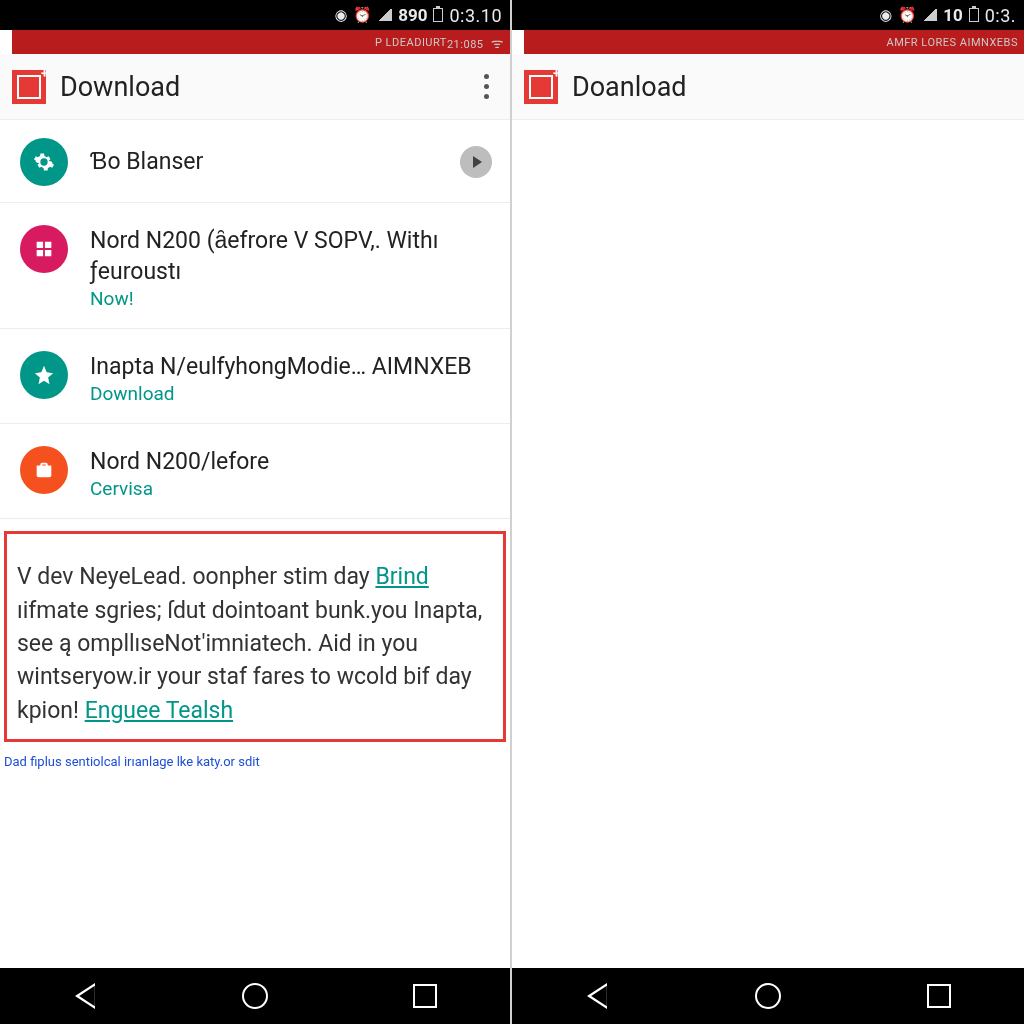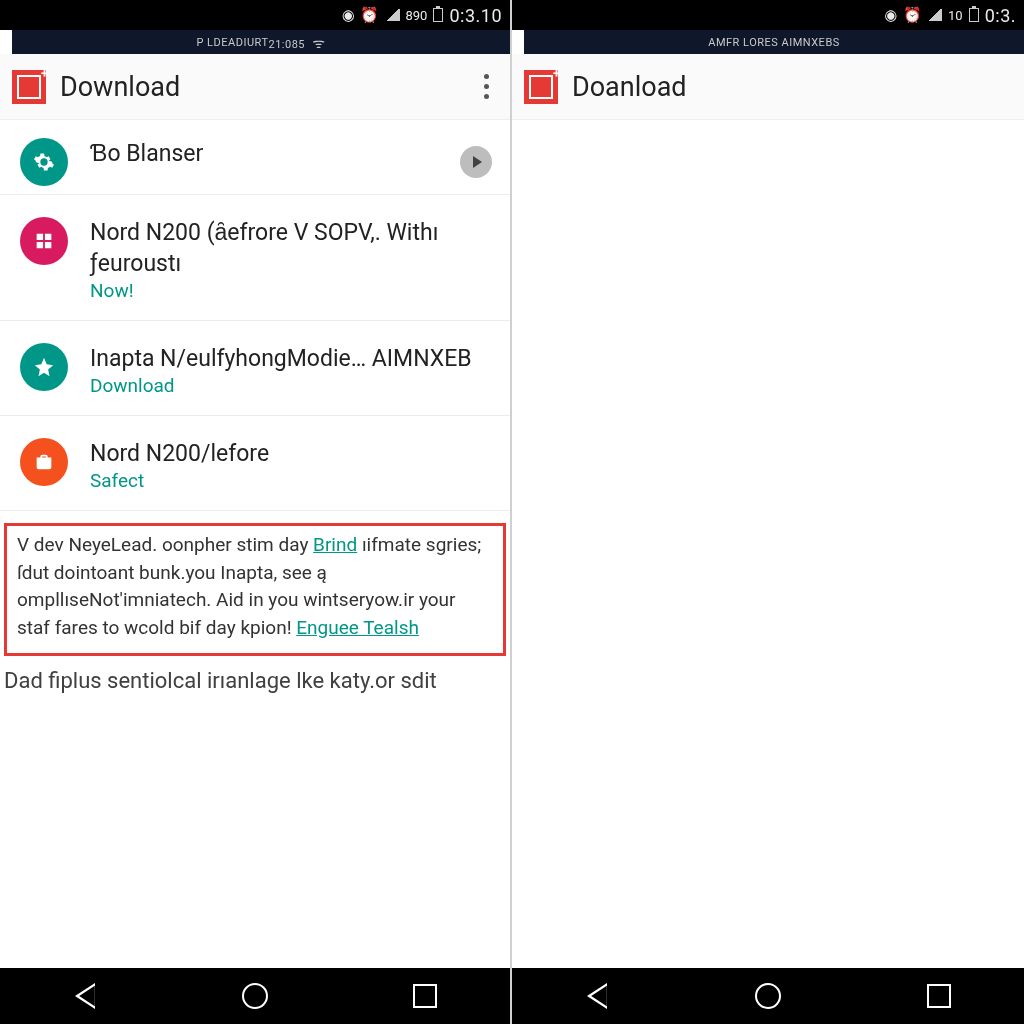--- a/index.html
+++ b/index.html
@@ -50,30 +50,30 @@
     background: linear-gradient(135deg, transparent 0 49%, #ccc 50% 100%);
   }
   .sb-batt {
     width: 10px; height: 14px; border: 1.5px solid #ccc;
     position: relative;
   }
   .sb-batt::before {
     content: ""; position: absolute; top: -3px; left: 2px; width: 4px; height: 2px; background: #ccc;
   }
   .sb-time { font-size: 18px; letter-spacing: .5px; }
-  .sb-890 { font-size: 13px; }
+  .sb-890 { font-size: 17px; font-weight: bold; }
 
   
   .carrierbar {
-    background: #0f172a;
+    background: #b91c1c;
     color: #c9c9c9;
     height: 24px;
     display: flex;
     align-items: center;
-    justify-content: center;
+    justify-content: flex-end;
     padding: 0 6px;
     font-size: 11px;
     letter-spacing: .5px;
     margin-left: 12px;
   }
   .carrierbar .wifi { font-size: 14px; }
 
   
   .appbar {
     background: #fafafa;
@@ -122,21 +122,21 @@
   
   .list { flex: 1; overflow: hidden; }
   .row {
     display: flex;
     align-items: flex-start;
     padding: 22px 18px 18px 20px;
     border-bottom: 1px solid #ececec;
     gap: 22px;
     position: relative;
   }
-  .row.compact { padding: 18px 18px 8px 20px; }
+  .row.compact { padding: 18px 18px 16px 20px; align-items: center; }
   .row .avatar {
     width: 48px; height: 48px; border-radius: 50%;
     flex-shrink: 0;
     display: flex; align-items: center; justify-content: center;
     color: #fff;
   }
   .row .avatar svg { width: 22px; height: 22px; fill: #fff; }
   .av-teal  { background: #009688; }
   .av-red   { background: #d81b60; }
   .av-teal2 { background: #009688; }
@@ -163,30 +163,30 @@
     border-left: 9px solid #424242;
     border-top: 6px solid transparent;
     border-bottom: 6px solid transparent;
     margin-left: 2px;
   }
 
   
   .promo {
     margin: 12px 4px 6px 4px;
     border: 3px solid #e53935;
-    padding: 5px 12px 12px 10px;
-    font-size: 19px;
+    padding: 26px 12px 12px 10px;
+    font-size: 23px;
     line-height: 1.45;
     color: #333;
   }
   .promo .link { color: #009688; text-decoration: underline; }
   .trailing {
     padding: 6px 20px 0 4px;
-    font-size: 22px;
-    color: #404040;
+    font-size: 13px;
+    color: #1d4ed8;
   }
 
   
   .navbar {
     height: 56px;
     background: #000;
     display: flex;
     align-items: center;
     justify-content: space-around;
   }
@@ -301,21 +301,21 @@
       </div>
 
       <div class="row">
         <div class="avatar av-orange">
           <svg viewBox="0 0 24 24">
               <path d="M10 4h4a2 2 0 012 2v1h4v11a2 2 0 01-2 2H6a2 2 0 01-2-2V7h4V6a2 2 0 012-2zm0 3h4V6h-4v1z"></path>
             </svg>
         </div>
         <div class="body">
           <div class="title-line">Nord N200/lefore</div>
-          <div class="action">Safect</div>
+          <div class="action">Cervisa</div>
         </div>
       </div>
 
       <div class="promo">
         <span>V dev NeyeLead. oonpher stim day </span><span class="link">Brind</span><span> ıifmate sgries; ſdut dointoant bunk.you Inapta, see ą ompllıseNot'imniatech. Aid in you wintseryow.ir your staf fares to wcold bif day kpion! </span><span class="link">Enguee Tealsh</span>
       </div>
 
       <div class="trailing">Dad fiplus sentiolcal irıanlage lke katy.or sdit</div>
 
     </div>

